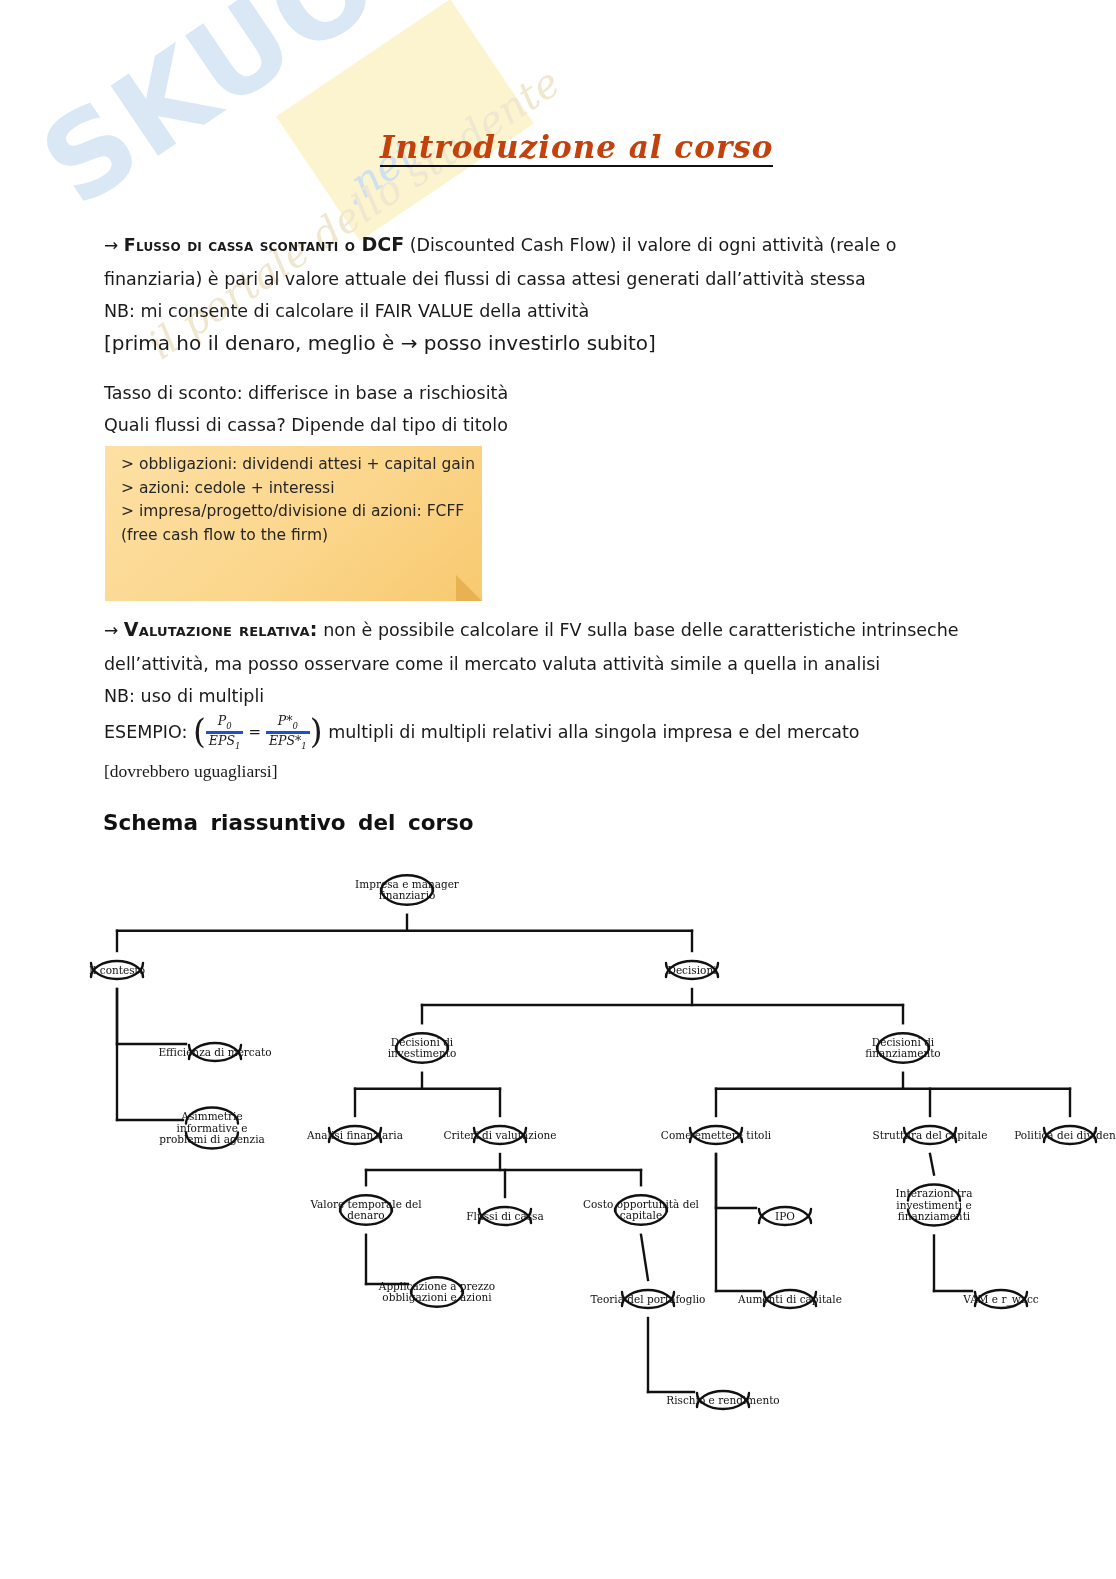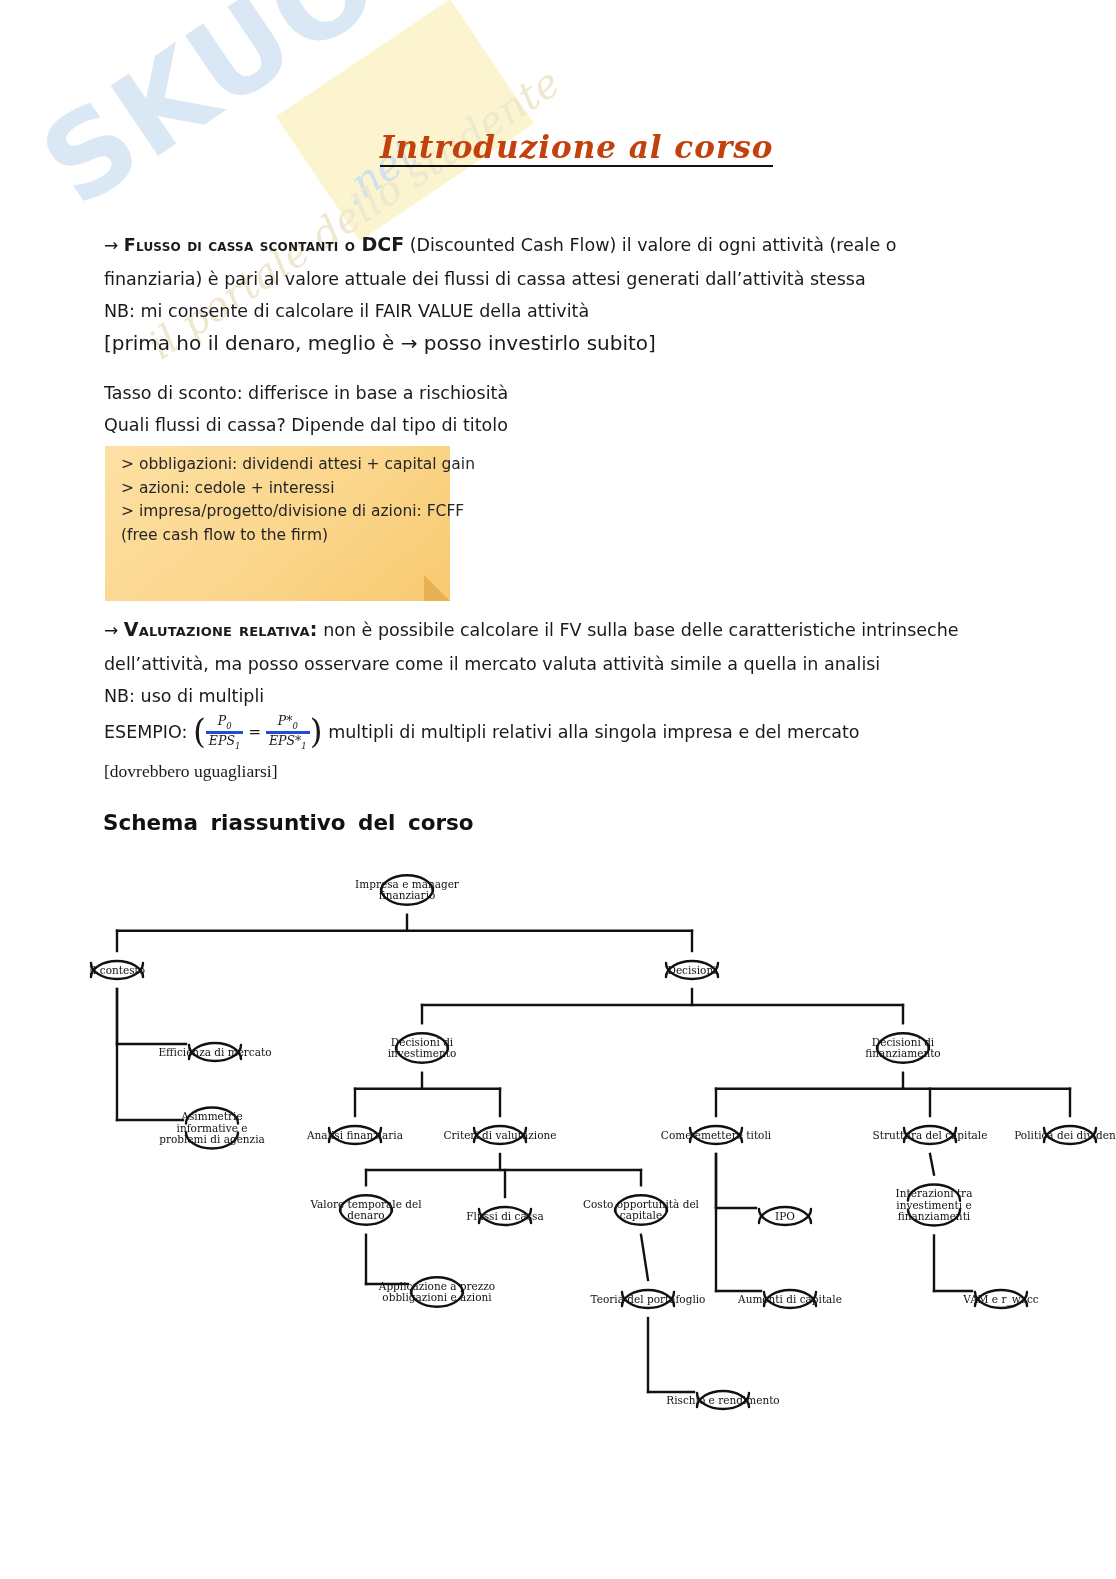--- a/index.html
+++ b/index.html
@@ -127,21 +127,21 @@
     font-size: 19px;
     font-weight: 600;
   }
   .arrow { font-size: 17px; }
 
   
   .note {
     position: absolute;
     left: 105px;
     top: 446px;
-    width: 345px;
+    width: 377px;
     height: 155px;
     background: linear-gradient(140deg, #fde0a4 0%, #fbd68c 55%, #f8c96f 100%);
   }
   .note-fold {
     position: absolute;
     right: 0;
     bottom: 0;
     width: 0; height: 0;
     border-left: 26px solid #e8b253;
     border-top: 26px solid transparent;

